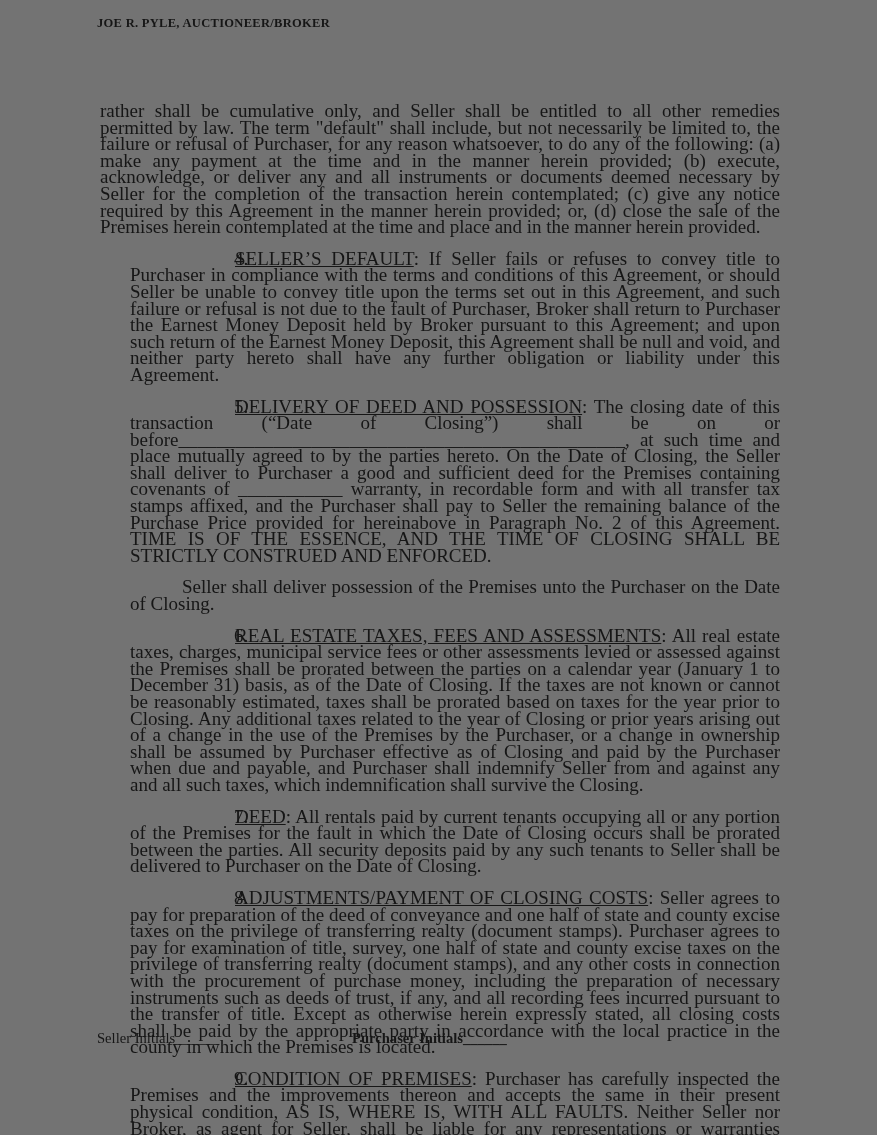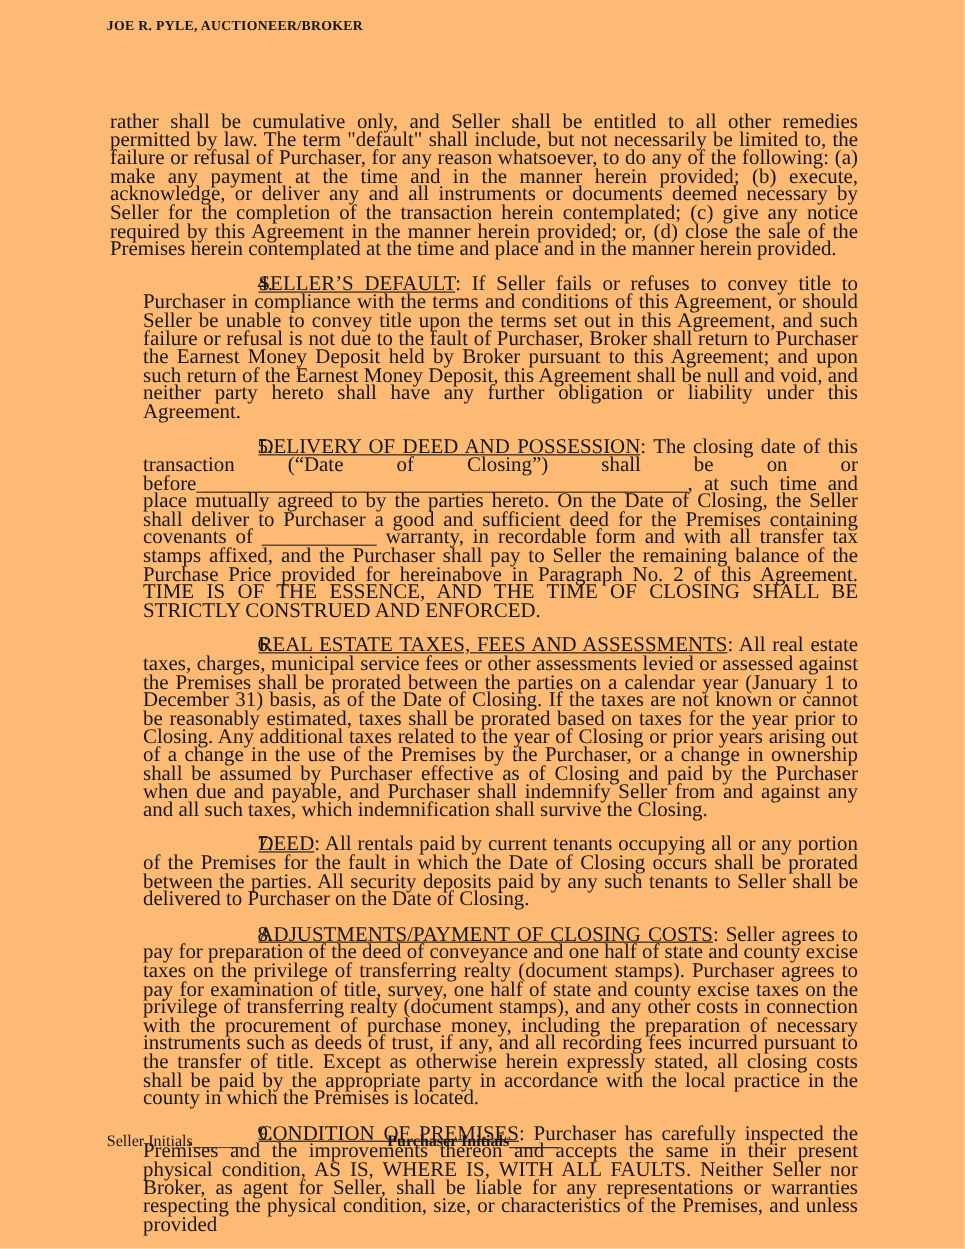--- a/index.html
+++ b/index.html
@@ -4,21 +4,21 @@
 <style>
   html, body { margin: 0; padding: 0; }
   body {
     width: 877px; height: 1135px;
     background: #ffffff;
     position: relative;
     font-family: "Liberation Serif", serif;
     color: #161616;
     overflow: hidden;
   }
-  .page { position: absolute; inset: 0; background: #fdba74; }
+  .page { position: absolute; inset: 0; background: #737373; }
   .doc-header {
     position: absolute; left: 97px; top: 16px;
     font-size: 12.5px; font-weight: 700; letter-spacing: 0.3px;
     white-space: nowrap;
   }
   .body-text {
     position: absolute; left: 100px; top: 103px; width: 680px;
     font-size: 19px; line-height: 16.6px;
     text-align: justify;
   }
@@ -43,20 +43,21 @@
   <div class="doc-header">JOE R. PYLE, AUCTIONEER/BROKER</div>
 
   <div class="body-text">
 
     <p class="para"><span>rather shall be cumulative only, and Seller shall be entitled to all other remedies permitted by law. The term "default" shall include, but not necessarily be limited to, the failure or refusal of Purchaser, for any reason whatsoever, to do any of the following: (a) make any payment at the time and in the manner herein provided; (b) execute, acknowledge, or deliver any and all instruments or documents deemed necessary by Seller for the completion of the transaction herein contemplated; (c) give any notice required by this Agreement in the manner herein provided; or, (d) close the sale of the Premises herein contemplated at the time and place and in the manner herein provided.</span></p>
 
     <p class="para indent"><span class="num">4.</span><span class="head">SELLER’S DEFAULT</span><span>:  If Seller fails or refuses to convey title to Purchaser in compliance with the terms and conditions of this Agreement, or should Seller be unable to convey title upon the terms set out in this Agreement, and such failure or refusal is not due to the fault of Purchaser, Broker shall return to Purchaser the Earnest Money Deposit held by Broker pursuant to this Agreement; and upon such return of the Earnest Money Deposit, this Agreement shall be null and void, and neither party hereto shall have any further obligation or liability under this Agreement.</span></p>
 
     <p class="para indent"><span class="num">5.</span><span class="head">DELIVERY OF DEED AND POSSESSION</span><span>:  The closing date of this transaction (“Date of Closing”) shall be on or before</span><span class="blank wrapok">_______________________________________________</span><span>, at such time and place mutually agreed to by the parties hereto. On the Date of Closing, the Seller shall deliver to Purchaser a good and sufficient deed for the Premises containing covenants of </span><span class="blank">___________</span><span> warranty, in recordable form and with all transfer tax stamps affixed, and the Purchaser shall pay to Seller the remaining balance of the Purchase Price provided for hereinabove in Paragraph No. 2 of this Agreement. TIME IS OF THE ESSENCE, AND THE TIME OF CLOSING SHALL BE STRICTLY CONSTRUED AND ENFORCED.</span></p>
 
+    <p class="para indent"><span>Seller shall deliver possession of the Premises unto the Purchaser on the Date of Closing.</span></p>
 
     <p class="para indent"><span class="num">6.</span><span class="head">REAL ESTATE TAXES, FEES AND ASSESSMENTS</span><span>:  All real estate taxes, charges, municipal service fees or other assessments levied or assessed against the Premises shall be prorated between the parties on a calendar year (January 1 to December 31) basis, as of the Date of Closing. If the taxes are not known or cannot be reasonably estimated, taxes shall be prorated based on taxes for the year prior to Closing. Any additional taxes related to the year of Closing or prior years arising out of a change in the use of the Premises by the Purchaser, or a change in ownership shall be assumed by Purchaser effective as of Closing and paid by the Purchaser when due and payable, and Purchaser shall indemnify Seller from and against any and all such taxes, which indemnification shall survive the Closing.</span></p>
 
     <p class="para indent"><span class="num">7.</span><span class="head">DEED</span><span>:  All rentals paid by current tenants occupying all or any portion of the Premises for the fault in which the Date of Closing occurs shall be prorated between the parties. All security deposits paid by any such tenants to Seller shall be delivered to Purchaser on the Date of Closing.</span></p>
 
     <p class="para indent"><span class="num">8.</span><span class="head">ADJUSTMENTS/PAYMENT OF CLOSING COSTS</span><span>:  Seller agrees to pay for preparation of the deed of conveyance and one half of state and county excise taxes on the privilege of transferring realty (document stamps). Purchaser agrees to pay for examination of title, survey, one half of state and county excise taxes on the privilege of transferring realty (document stamps), and any other costs in connection with the procurement of purchase money, including the preparation of necessary instruments such as deeds of trust, if any, and all recording fees incurred pursuant to the transfer of title. Except as otherwise herein expressly stated, all closing costs shall be paid by the appropriate party in accordance with the local practice in the county in which the Premises is located.</span></p>
 
     <p class="para indent"><span class="num">9.</span><span class="head">CONDITION OF PREMISES</span><span>:  Purchaser has carefully inspected the Premises and the improvements thereon and accepts the same in their present physical condition, AS IS, WHERE IS, WITH ALL FAULTS. Neither Seller nor Broker, as agent for Seller, shall be liable for any representations or warranties respecting the physical condition, size, or characteristics of the Premises, and unless provided</span></p>
 
   </div>

